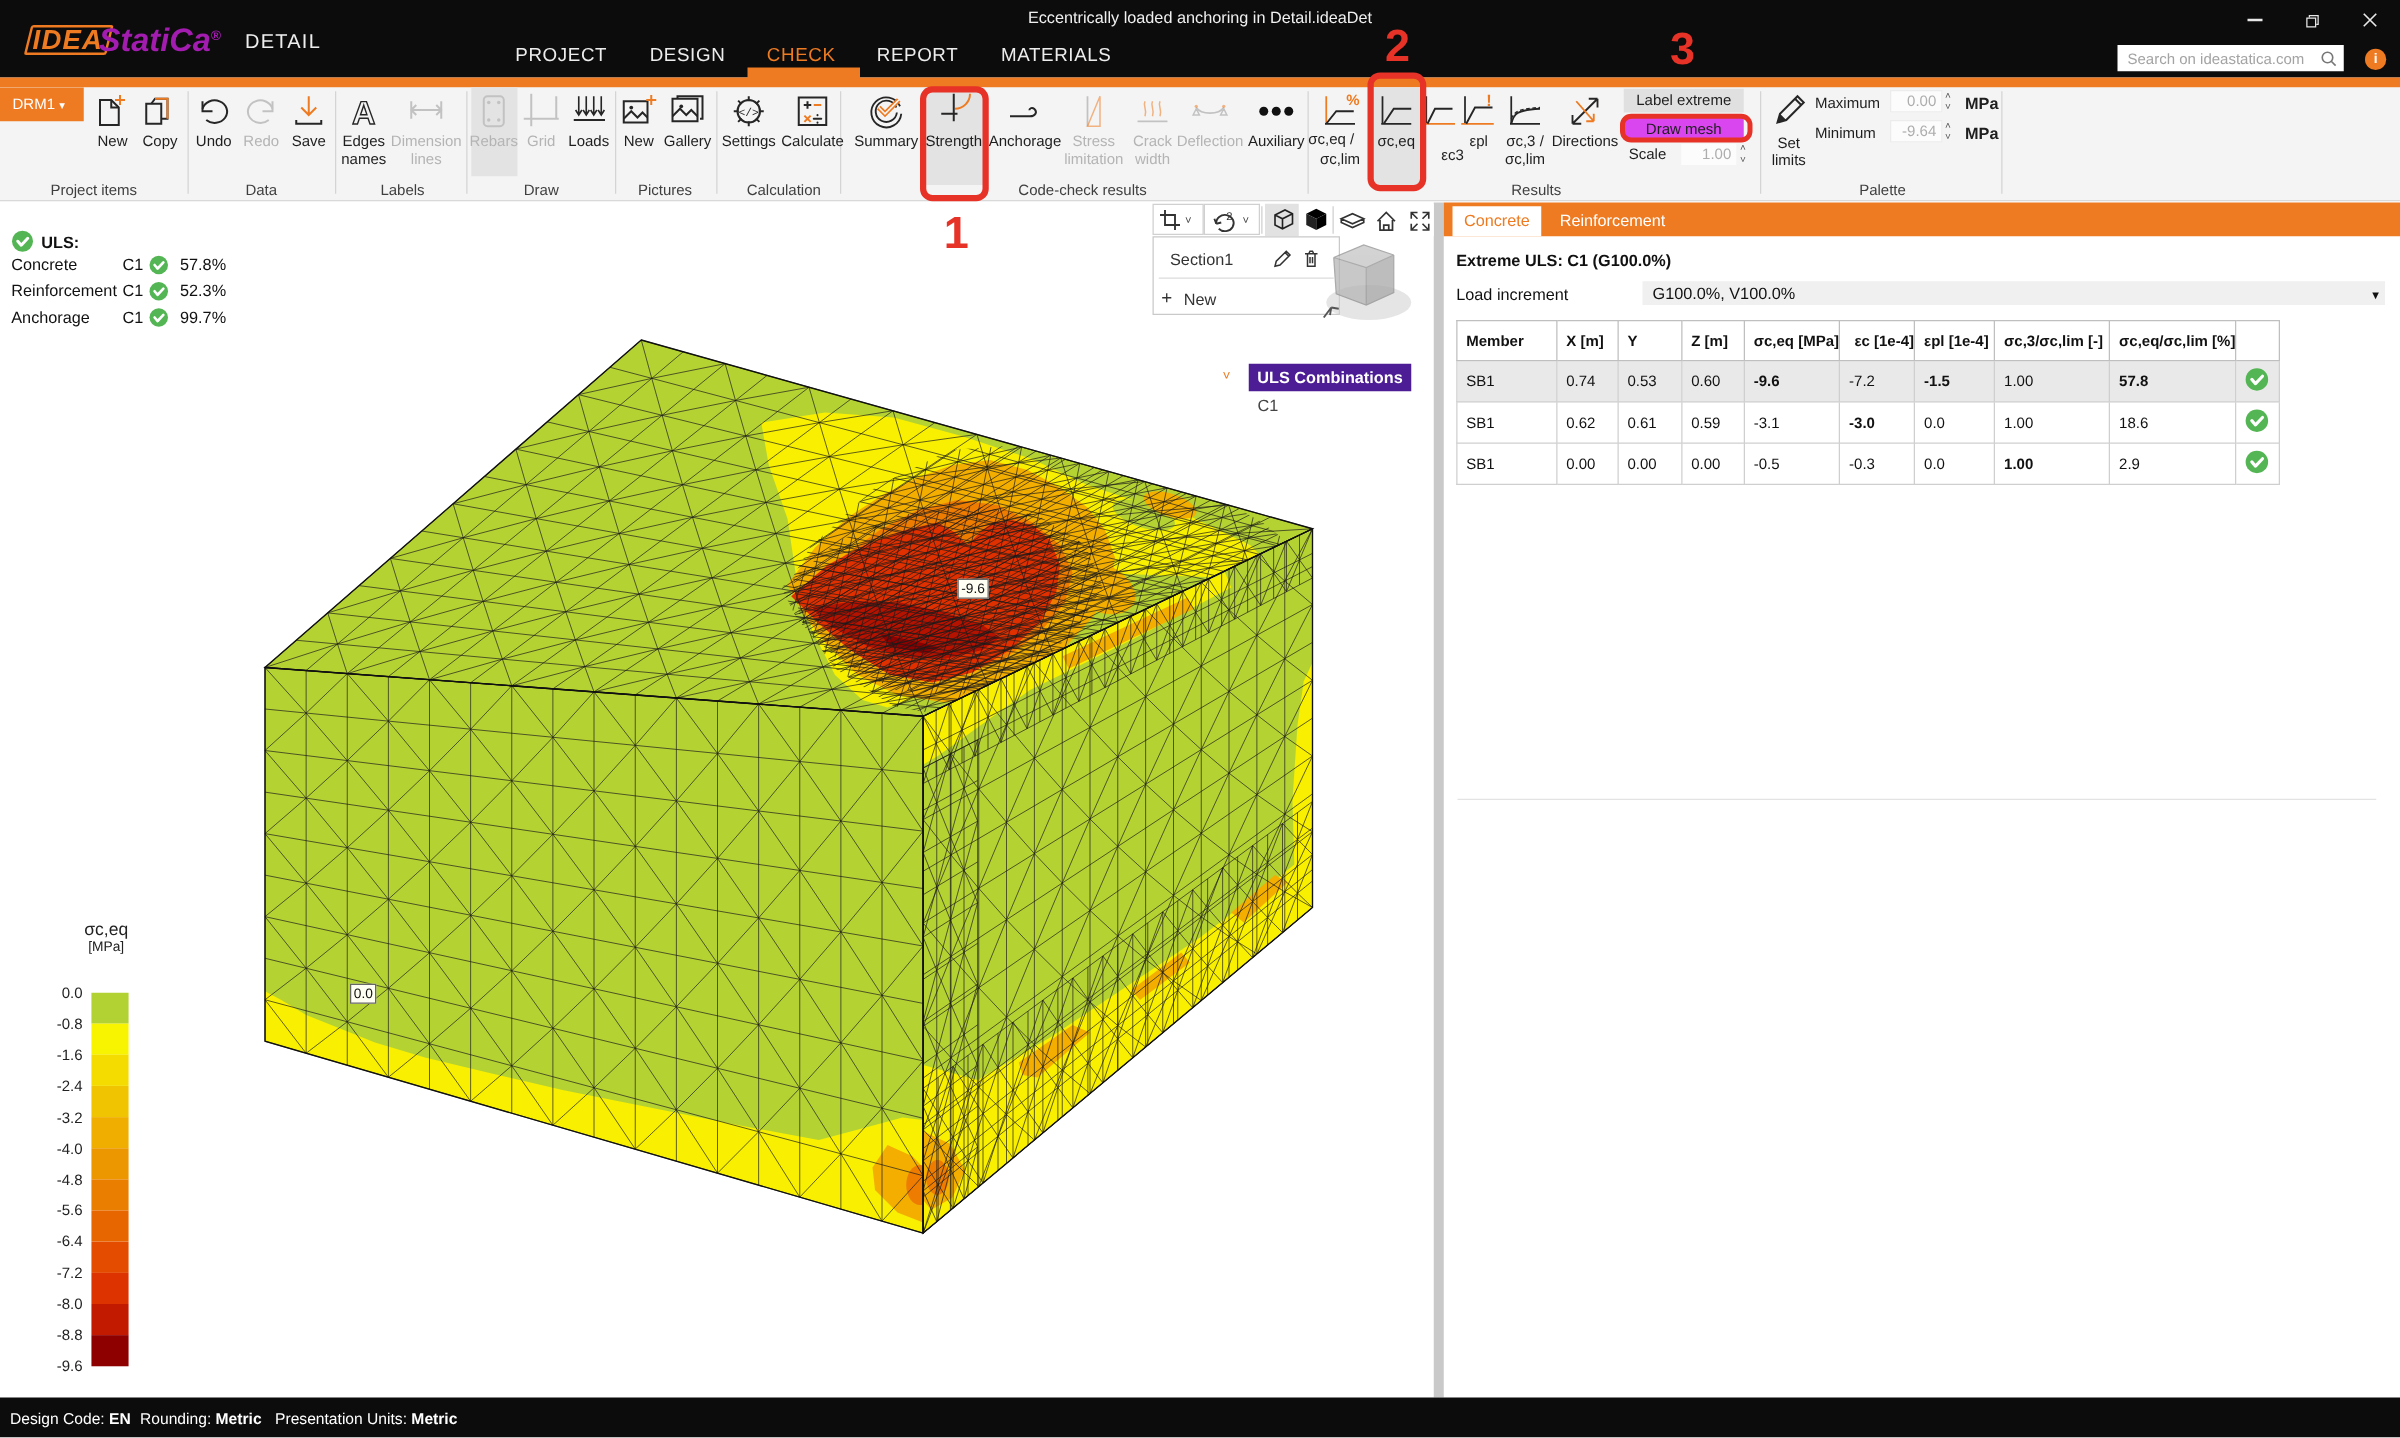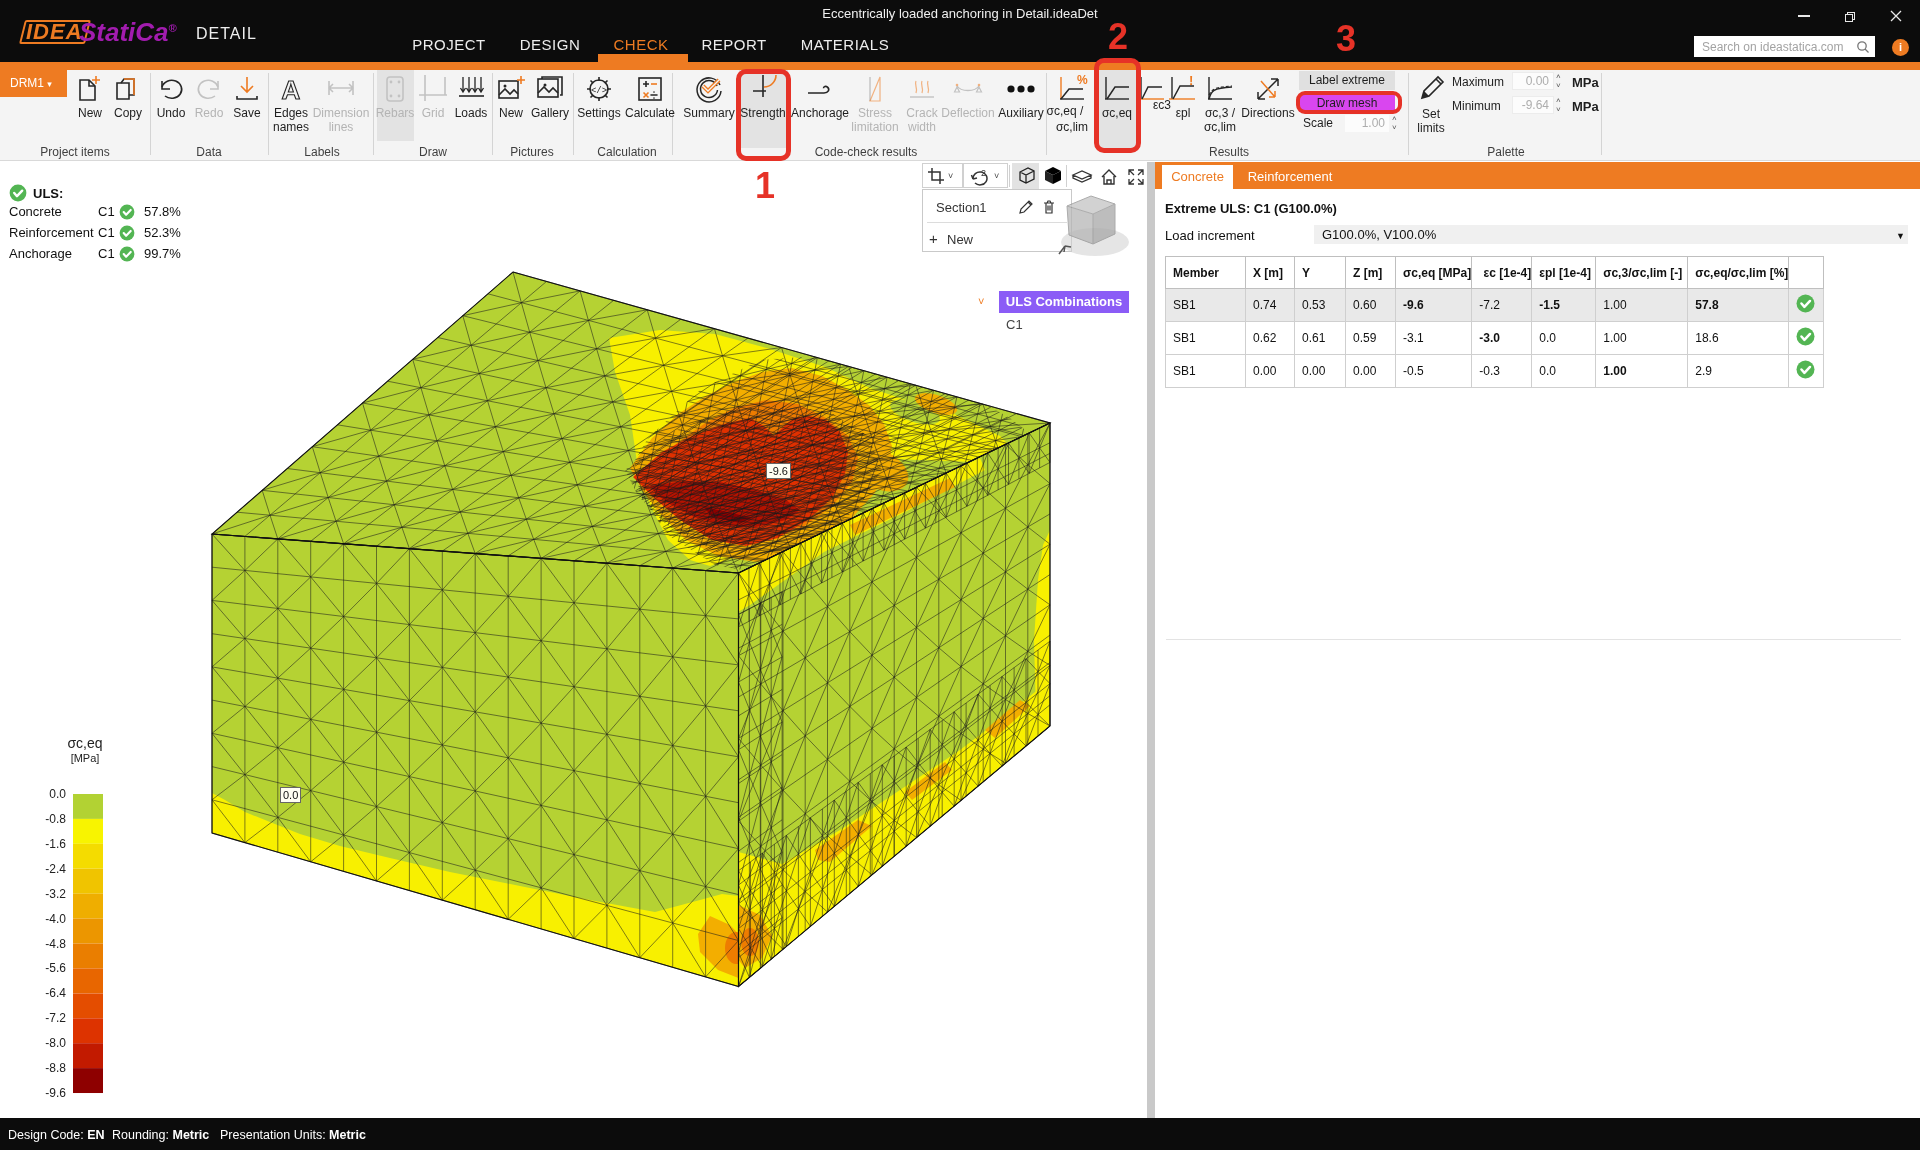--- a/index.html
+++ b/index.html
@@ -193,21 +193,21 @@
       <path d="M5 4 v22" stroke="#262626" stroke-width="1.4"></path>
       <path d="M4 26 h24" stroke="#262626" stroke-width="1.4"></path>
       <path d="M6 26 l8 -12 h14" fill="none" stroke="#262626" stroke-width="1.5"></path>
     </svg></div>
 <div class="lbl" style="left:1062px;top:106px;width:110px">σc,eq</div>
 <div class="a" style="left:1134px;top:73px;width:32px;height:32px"><svg width="32" height="32" viewBox="0 0 32 32" style="">
       <path d="M7 4 v22" stroke="#262626" stroke-width="1.4"></path>
       <path d="M2 26 h28" stroke="#ee7b22" stroke-width="1.4"></path>
       <path d="M8 26 l6 -12 h14" fill="none" stroke="#262626" stroke-width="1.5"></path>
     </svg></div>
-<div class="lbl" style="left:1095px;top:98px;width:134px">εc3</div>
+<div class="lbl" style="left:1095px;top:117px;width:134px">εc3</div>
 <div class="a" style="left:1167px;top:73px;width:32px;height:32px"><svg width="32" height="32" viewBox="0 0 32 32" style="">
       <path d="M5 4 v22" stroke="#262626" stroke-width="1.4"></path>
       <path d="M2 26 h26" stroke="#ee7b22" stroke-width="1.4"></path>
       <path d="M6 26 l7 -13 h14" fill="none" stroke="#262626" stroke-width="1.5"></path>
       <text x="22" y="12" font-size="13" font-weight="bold" fill="#ee7b22" font-family="Liberation Sans">!</text>
     </svg></div>
 <div class="lbl" style="left:1128px;top:106px;width:110px">εpl</div>
 <div class="a" style="left:1204px;top:73px;width:32px;height:32px"><svg width="32" height="32" viewBox="0 0 32 32" style="">
       <path d="M5 4 v22 M4 26 h24" stroke="#262626" stroke-width="1.4"></path>
       <path d="M5 26 c2 -8 4 -11 23 -12" fill="none" stroke="#262626" stroke-width="1.5"></path>
@@ -383,21 +383,21 @@
     <ellipse cx="38" cy="52" rx="34" ry="14" fill="#cfcfcf" opacity=".55"></ellipse>
     <g opacity=".75">
       <path d="M10 16 L34 6 L58 14 L36 24 Z" fill="#c4c4c4"></path>
       <path d="M10 16 L36 24 L36 54 L12 45 Z" fill="#b6b6b6"></path>
       <path d="M58 14 L36 24 L36 54 L58 44 Z" fill="#a8a8a8"></path>
       <path d="M10 16 L34 6 L58 14 M10 16 L36 24 L58 14 M36 24 L36 54 M10 16 L12 45 L36 54 L58 44 L58 14" fill="none" stroke="#8f8f8f" stroke-width="1"></path>
     </g>
     <path d="M8 56 l-6 8 M8 56 l-1 6 M8 56 l6 1" stroke="#555" stroke-width="1.5" fill="none"></path>
   </svg>
 <div class="a" style="left:978px;top:295px;color:#ee7b22;font-size:11px">˅</div>
-<div class="a" style="left:999px;top:291px;width:130px;height:22px;background:#8b5cf6;color:#fff;font-weight:bold;font-size:13px;text-align:center;line-height:22px">ULS Combinations</div>
+<div class="a" style="left:999px;top:291px;width:130px;height:22px;background:#4c1d95;color:#fff;font-weight:bold;font-size:13px;text-align:center;line-height:22px">ULS Combinations</div>
 <div class="a" style="left:1006px;top:317px;font-size:13px;color:#444">C1</div>
 <div class="a" style="left:55px;top:735px;width:60px;text-align:center;font-size:14px;color:#222">σc,eq</div>
 <div class="a" style="left:55px;top:752px;width:60px;text-align:center;font-size:11px;color:#222">[MPa]</div>
 <svg width="30" height="300" viewBox="0 0 30 300" style="position:absolute;left:73px;top:794px">
     <rect x="0" y="0.0" width="30" height="24.92" fill="#b2d233"></rect>
     <rect x="0" y="24.9" width="30" height="24.92" fill="#f8f400"></rect>
     <rect x="0" y="49.8" width="30" height="24.92" fill="#f4dc00"></rect>
     <rect x="0" y="74.8" width="30" height="24.92" fill="#f0c400"></rect>
     <rect x="0" y="99.7" width="30" height="24.92" fill="#efae00"></rect>
     <rect x="0" y="124.6" width="30" height="24.92" fill="#ec9600"></rect>

